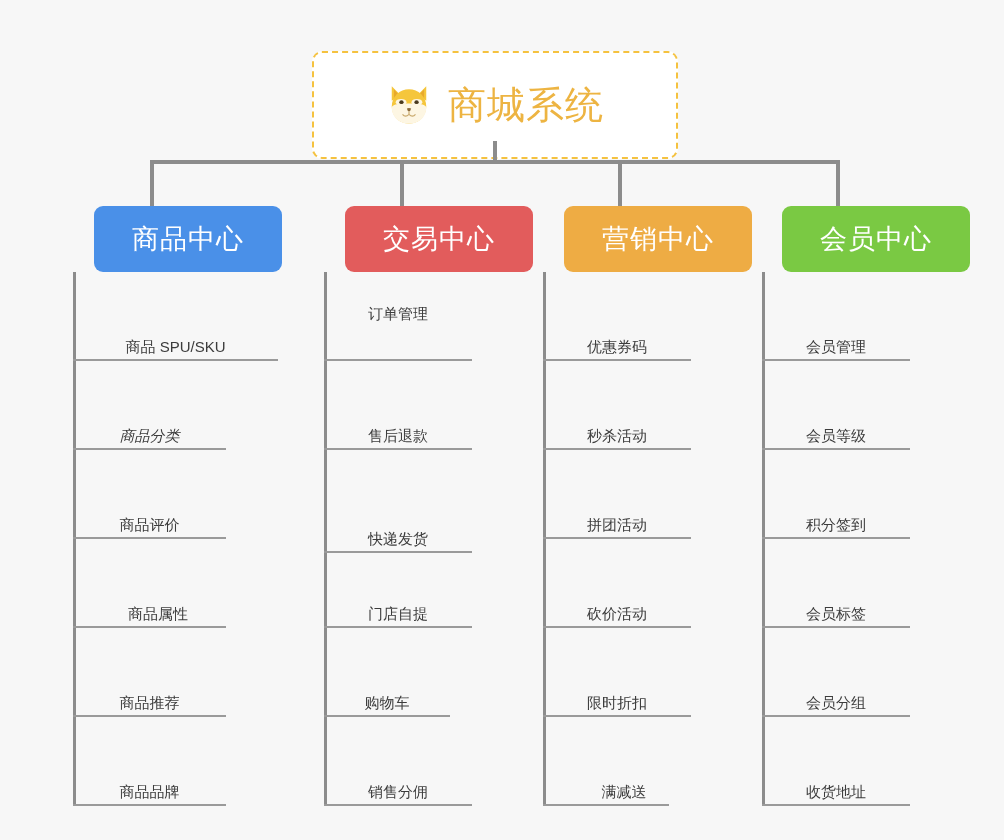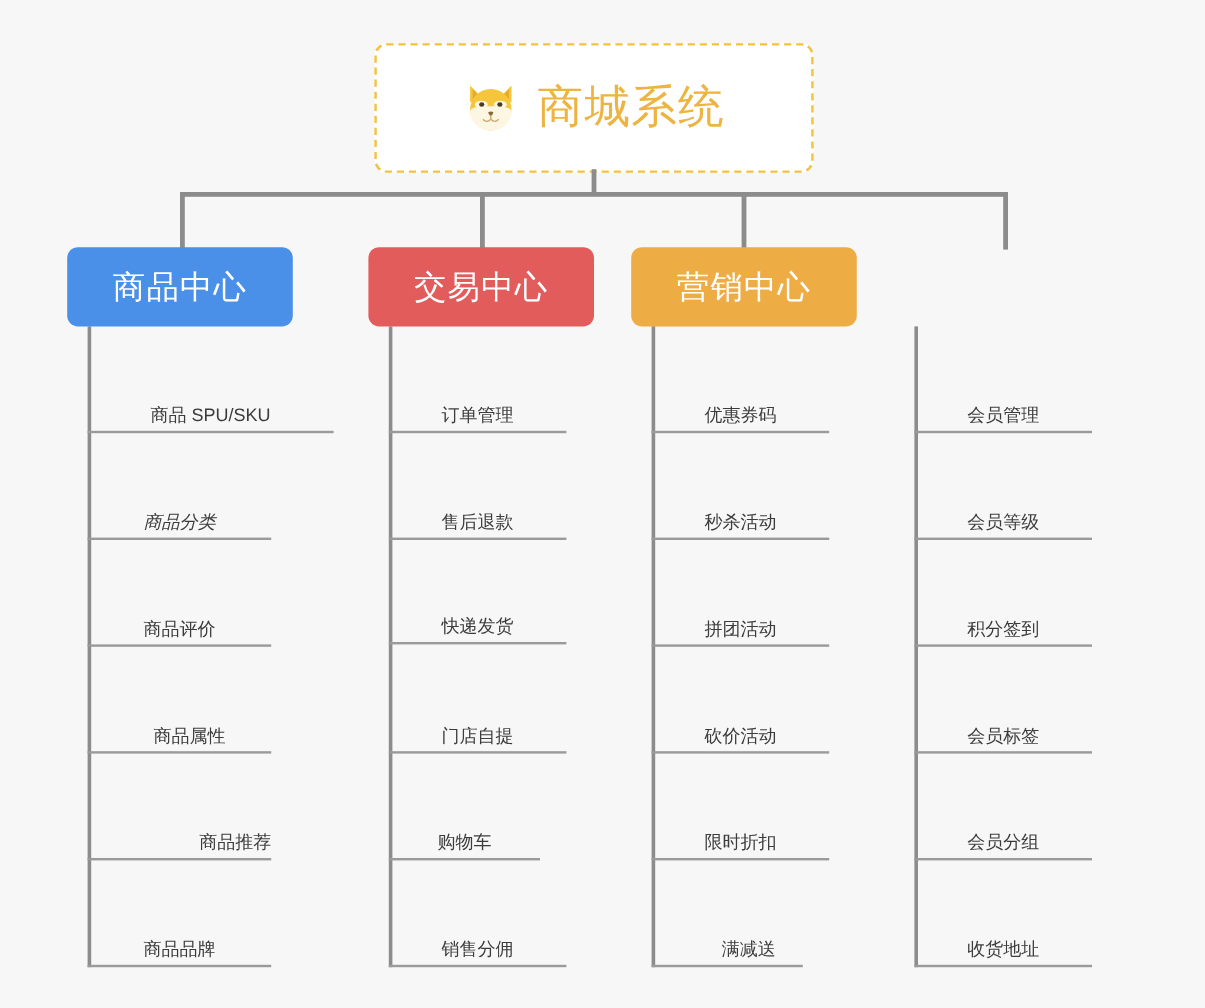--- a/index.html
+++ b/index.html
@@ -18,21 +18,21 @@
   #canvas {
     position: relative;
     width: 1004px;
     height: 840px;
   }
 
   
   .root-node {
     position: absolute;
     left: 312px;
-    top: 36px;
+    top: 51px;
     width: 366px;
     height: 108px;
     box-sizing: border-box;
     background: #ffffff;
     border: 2px dashed #f5c23f;
     border-radius: 10px;
     display: flex;
     align-items: center;
     justify-content: center;
     gap: 16px;
@@ -63,20 +63,21 @@
   .cat-box {
     position: absolute;
     top: 206px;
     width: 188px;
     height: 66px;
     box-sizing: border-box;
     border-radius: 9px;
     display: flex;
     align-items: center;
     justify-content: center;
+    margin-left: 38px;
   }
   .cat-label {
     color: #ffffff;
     font-size: 27px;
     line-height: 1;
     letter-spacing: 1px;
     white-space: nowrap;
   }
 
   
@@ -145,52 +146,55 @@
 
   <div class="cat-box" style="left:56px; background:#4a90e8;">
     <span class="cat-label">商品中心</span>
   </div>
   <div class="cat-box" style="left:307px; background:#e25c5c;text-align:right;">
     <span class="cat-label">交易中心</span>
   </div>
   <div class="cat-box" style="left:526px; background:#eeac44;">
     <span class="cat-label">营销中心</span>
   </div>
+  <div class="cat-box" style="left:744px; background:#7ac943;">
+    <span class="cat-label">会员中心</span>
+  </div>
 
   <div class="column" style="left:73px;">
     <div class="trunk" style="height:534px;"></div>
     <div class="leaf" style="top:0px;   width:205px;">
         <span class="leaf-label">商品 SPU/SKU</span>
       </div>
     <div class="leaf" style="top:89px;  width:153px;font-style:italic;">
         <span class="leaf-label">商品分类</span>
       </div>
     <div class="leaf" style="top:178px; width:153px;">
         <span class="leaf-label">商品评价</span>
       </div>
     <div class="leaf" style="top:267px; width:153px;padding-left:17px;">
         <span class="leaf-label">商品属性</span>
       </div>
-    <div class="leaf" style="top:356px; width:153px;justify-content:flex-end;">
+    <div class="leaf" style="top:356px; width:153px;">
         <span class="leaf-label">商品推荐</span>
       </div>
     <div class="leaf" style="top:445px; width:153px;">
         <span class="leaf-label">商品品牌</span>
       </div>
   </div>
 
   <div class="column" style="left:324px;">
     <div class="trunk" style="height:534px;"></div>
-    <div class="leaf" style="top:0px;   width:148px;">
+    <div class="leaf" style="top:0px;   width:148px;align-items:center;">
         <span class="leaf-label">订单管理</span>
       </div>
     <div class="leaf" style="top:89px;  width:148px;">
         <span class="leaf-label">售后退款</span>
       </div>
-    <div class="leaf" style="top:176px; width:148px;">
+    <div class="leaf" style="top:192px; width:148px;">
         <span class="leaf-label">快递发货</span>
       </div>
     <div class="leaf" style="top:267px; width:148px;">
         <span class="leaf-label">门店自提</span>
       </div>
     <div class="leaf" style="top:356px; width:126px;">
         <span class="leaf-label">购物车</span>
       </div>
     <div class="leaf" style="top:445px; width:148px;align-items:flex-end;">
         <span class="leaf-label">销售分佣</span>

